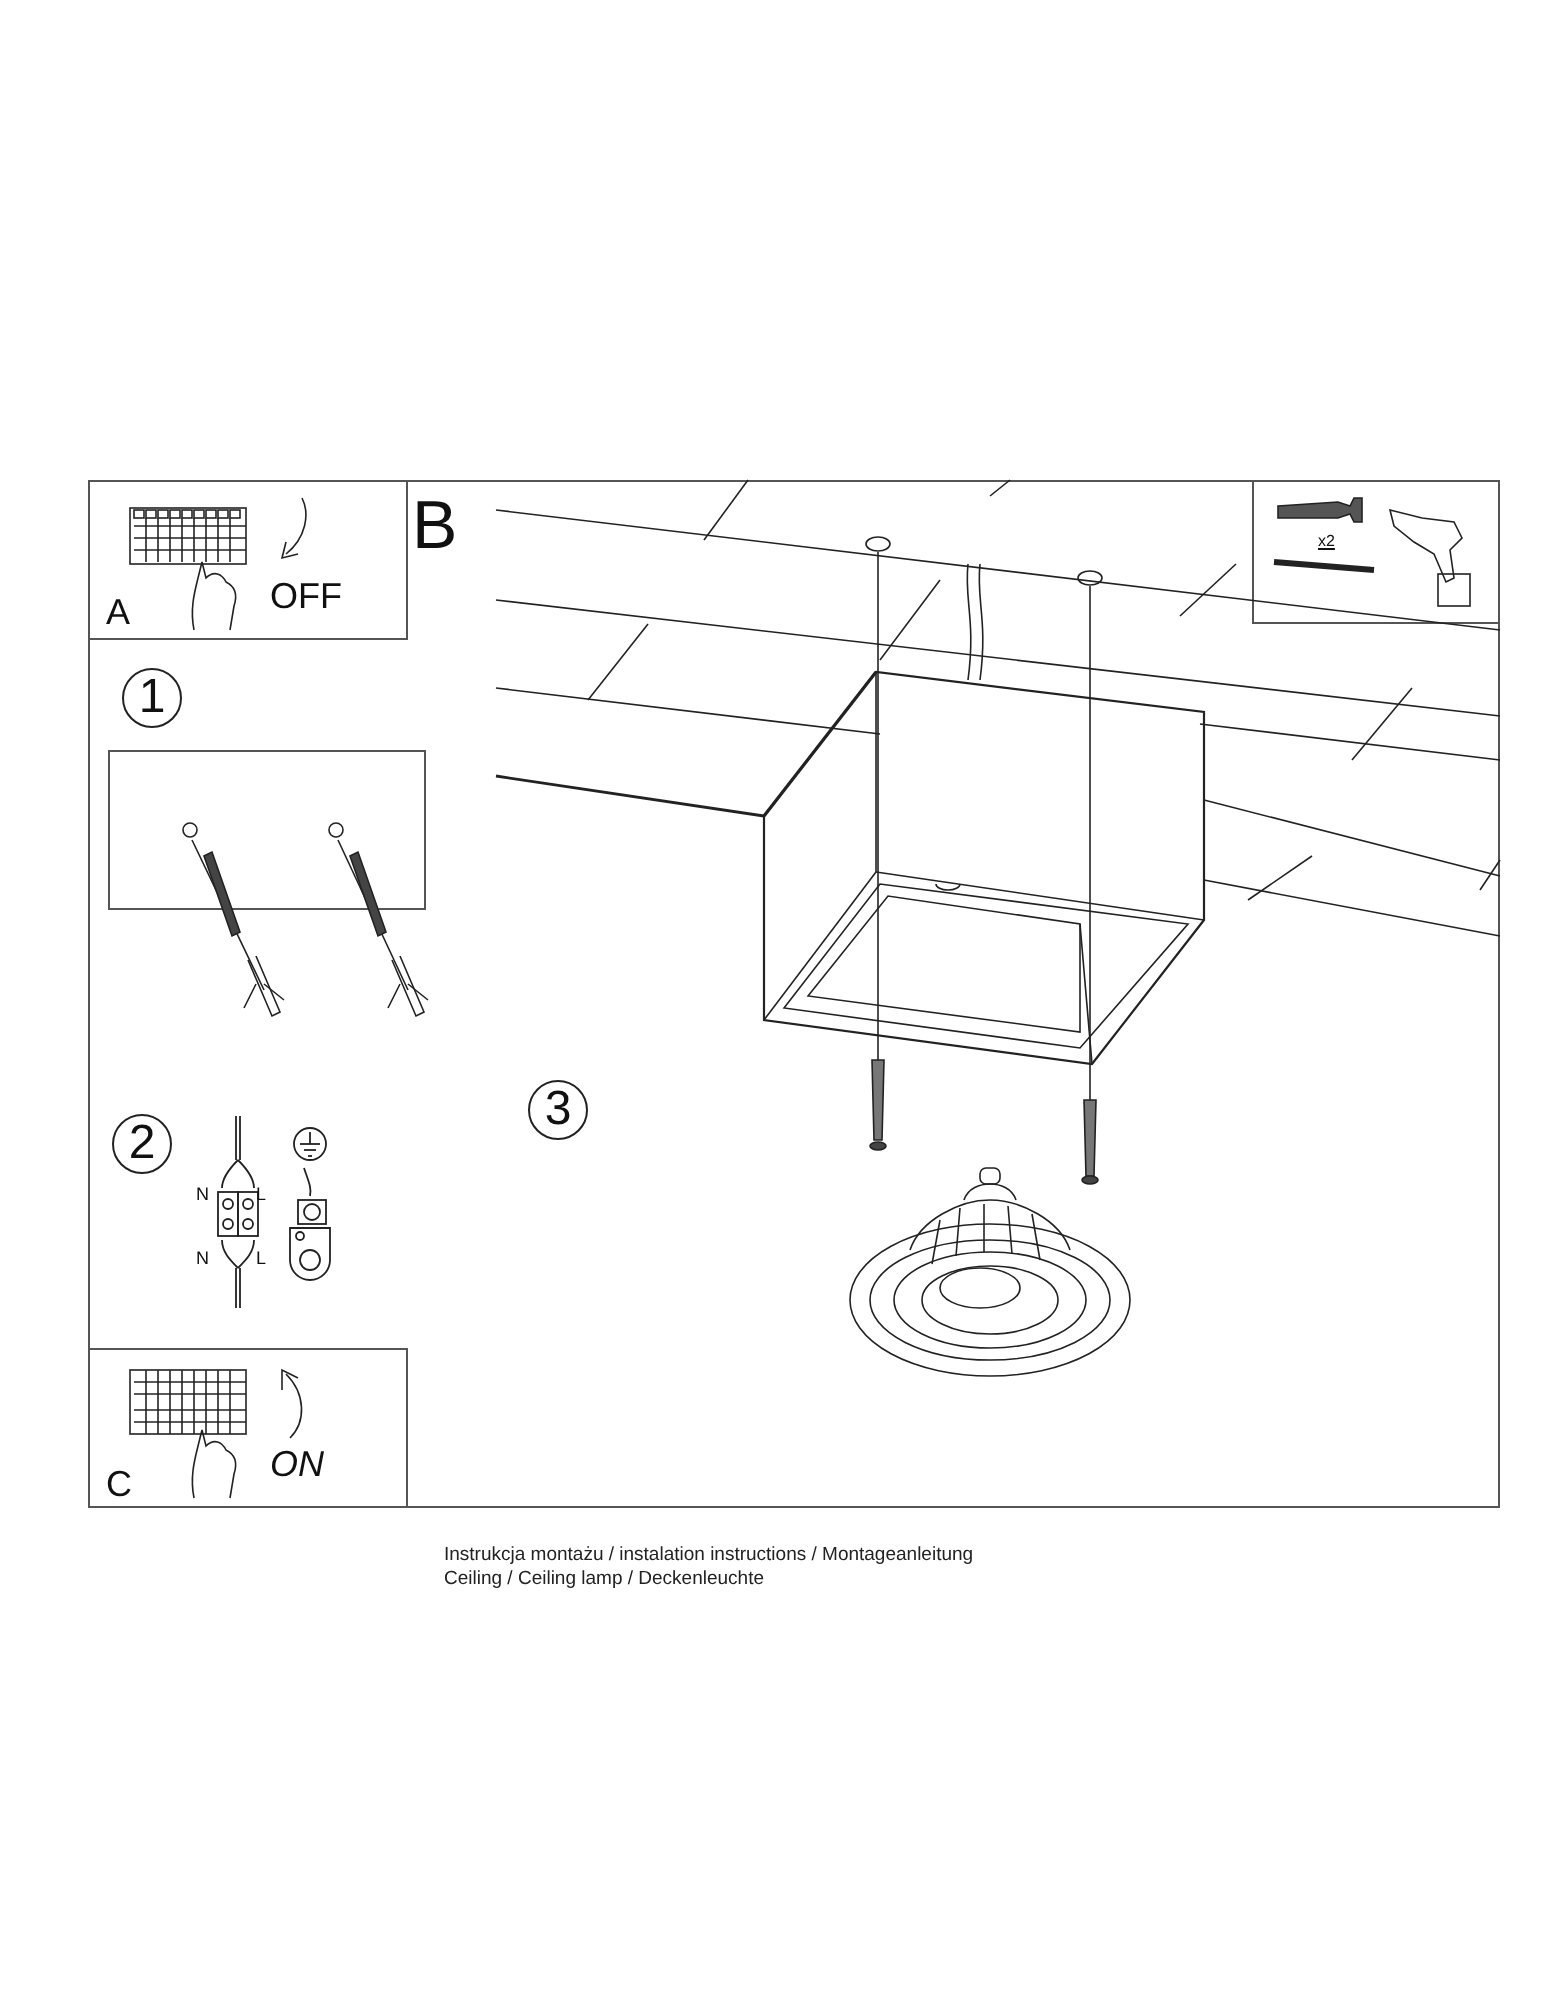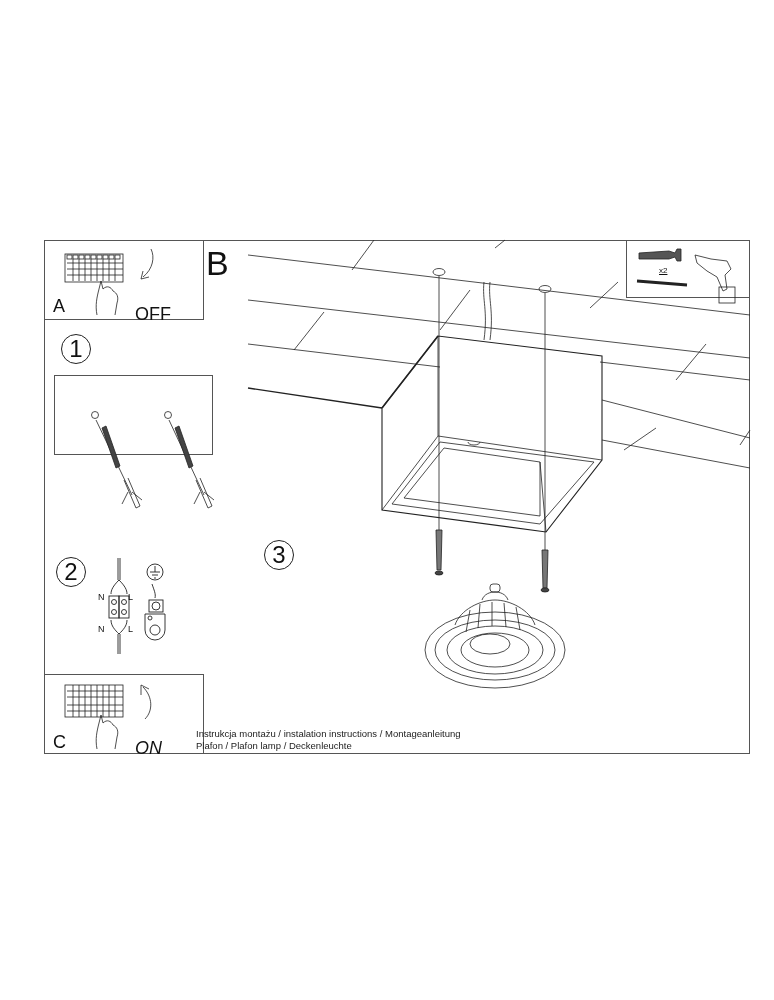--- a/index.html
+++ b/index.html
@@ -2,23 +2,23 @@
 <html><head>
 <meta charset="utf-8">
 <style>
   html, body { margin:0; padding:0; background:#ffffff; }
   body { width:774px; height:1000px; position:relative; overflow:hidden; font-family:"Liberation Sans", sans-serif; color:#111; }
   .frame { position:absolute; left:44px; top:240px; width:706px; height:514px; border:1px solid #555; box-sizing:border-box; }
   .panel { position:absolute; border:1px solid #555; box-sizing:border-box; background:#fff; }
   .lbl { position:absolute; font-size:18px; line-height:1; color:#111; }
   .bigB { position:absolute; font-size:34px; line-height:1; color:#111; }
   .step { position:absolute; width:28px; height:28px; border:1.3px solid #222; border-radius:50%; text-align:center; font-size:24px; line-height:28px; color:#111; box-sizing:content-box; }
-  .caption { position:absolute; left:196px; font-size:9.5px; line-height:11px; color:#222; white-space:nowrap; }
+  .caption { position:absolute; left:222px; font-size:9.5px; line-height:11px; color:#222; white-space:nowrap;margin-top:44px; }
   svg { position:absolute; overflow:visible; }
-  .word { position:absolute; font-size:18px; line-height:1;margin-top:16px; }
+  .word { position:absolute; font-size:18px; line-height:1; }
   .nl { position:absolute; font-size:9px; line-height:1; }
 </style>
 </head>
 <body>
 
 <div class="frame"></div>
 
 <div class="panel" style="left:44px;top:240px;width:160px;height:80px;">
   <svg width="160" height="80" style="left:0;top:0;">
     <g fill="none" stroke="#222" stroke-width="0.8">
@@ -130,21 +130,21 @@
       <path d="M100 44 C108 36 108 22 98 12"></path>
         <path d="M96 20 L96 10 L104 14"></path>
     </g>
   </svg>
   <span class="lbl" style="left:8px;top:58px;">C</span>
   <span class="word" style="left:90px;top:48px;font-style:italic;">ON</span>
 </div>
 
 <div class="bigB" style="left:206px;top:246px;">B</div>
 
-<div class="panel" style="left:626px;top:240px;width:124px;height:58px;">
+<div class="panel" style="left:626px;top:240px;width:124px;height:72px;">
   <svg width="124" height="72" style="left:0;top:0;">
     <g fill="none" stroke="#222" stroke-width="0.8">
       <path d="M12 12 L42 10 L48 12 L50 8 L54 8 L54 20 L50 20 L48 16 L42 18 L12 18 Z" fill="#555"></path>
       <line x1="10" y1="40" x2="60" y2="44" stroke-width="3"></line>
       <path d="M68 14 L84 18 L100 20 L104 28 L98 34 L100 48 L96 50 L90 36 L80 30 L70 22 Z"></path>
       <rect x="92" y="46" width="16" height="16"></rect>
     </g>
   </svg>
   <span style="position:absolute;left:32px;top:25px;font-size:8px;text-decoration:underline;">x2</span>
 </div>
@@ -203,13 +203,13 @@
       <line x1="280" y1="364" x2="278" y2="388"></line>
       <line x1="292" y1="362" x2="292" y2="386"></line>
       <line x1="304" y1="363" x2="306" y2="387"></line>
       <line x1="316" y1="367" x2="320" y2="390"></line>
   </g>
 </svg>
 
 <div class="step" style="left:264px;top:540px;">3</div>
 
 <div class="caption" style="top:728px;">Instrukcja montażu / instalation instructions / Montageanleitung</div>
-<div class="caption" style="top:740px;">Plafon / Plafon lamp / Deckenleuchte</div>
+<div class="caption" style="top:740px;">Ceiling / Ceiling lamp / Deckenleuchte</div>
 
 </body></html>

